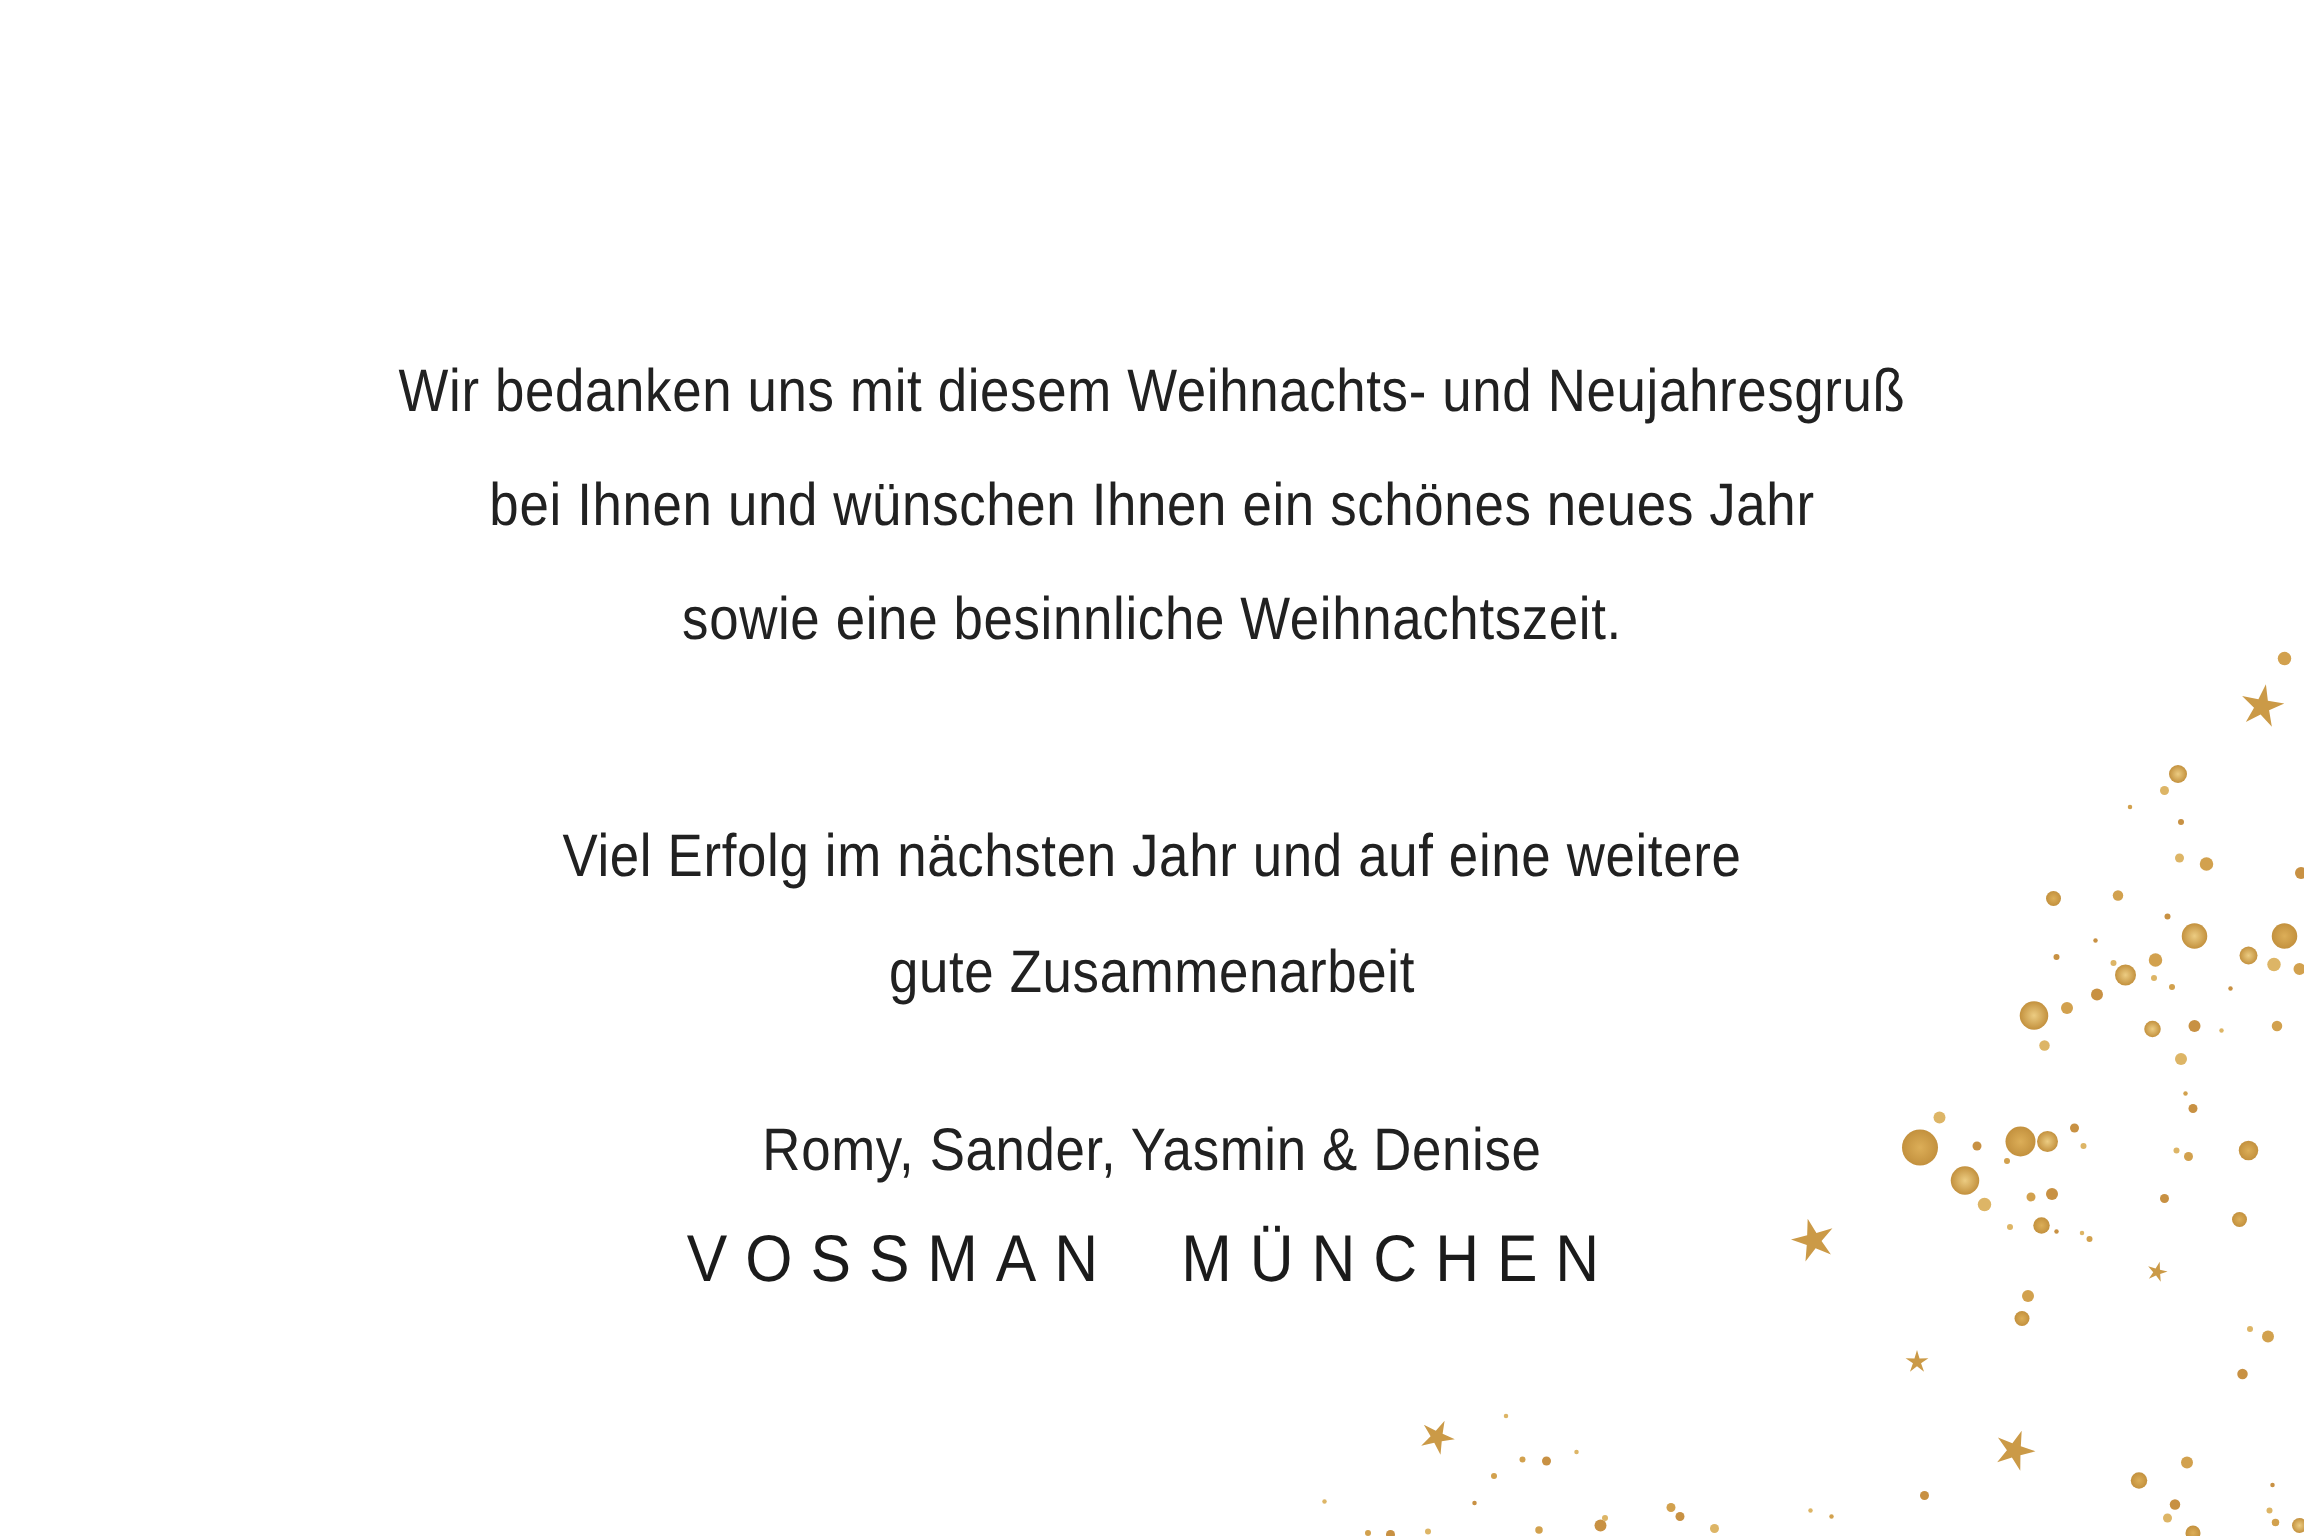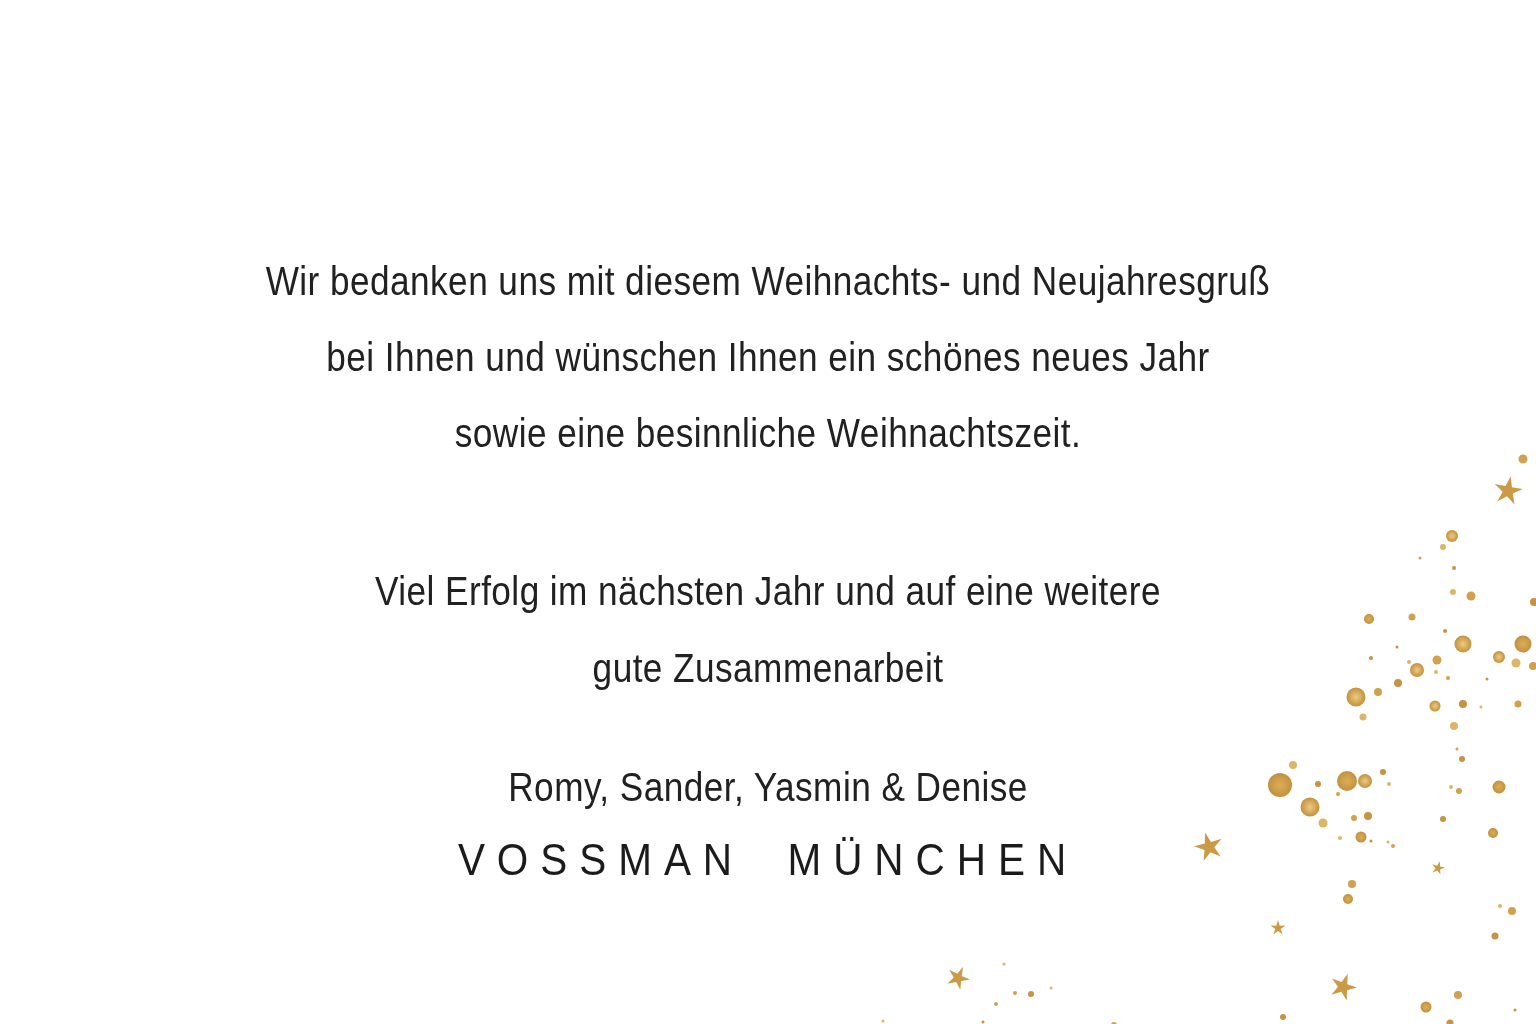--- a/index.html
+++ b/index.html
@@ -11,21 +11,20 @@
     width: 1536px;
     height: 1024px;
     overflow: hidden;
     position: relative;
     font-family: "Liberation Sans", sans-serif;
   }
   .card {
     position: absolute;
     inset: 0;
     background: #ffffff;
-    margin-top: 20px;
   }
   .line {
     position: absolute;
     left: 0;
     width: 100%;
     text-align: center;
     line-height: 1;
     color: #212121;
     white-space: nowrap;
   }

